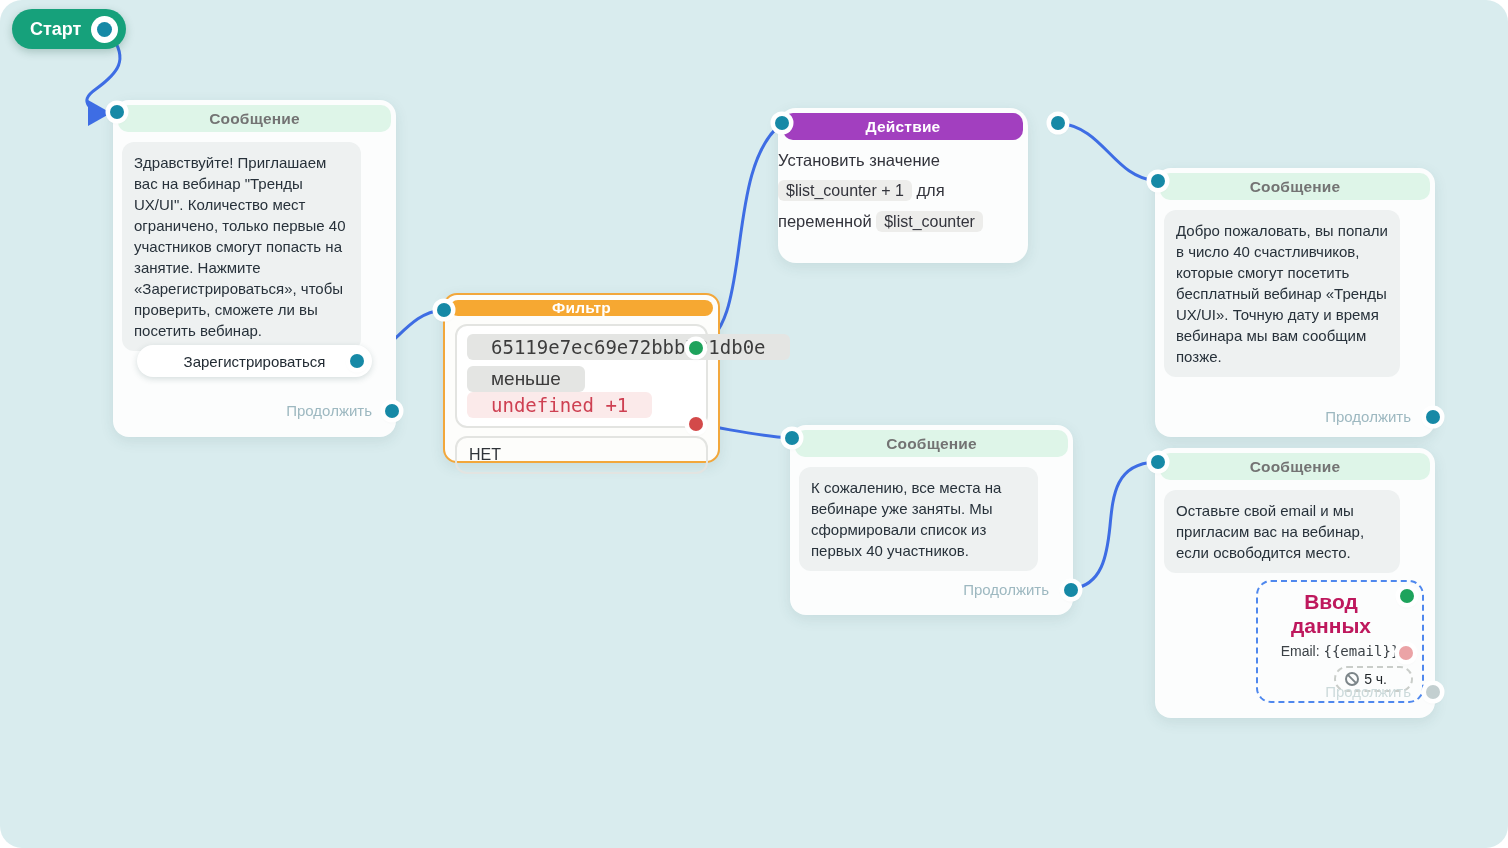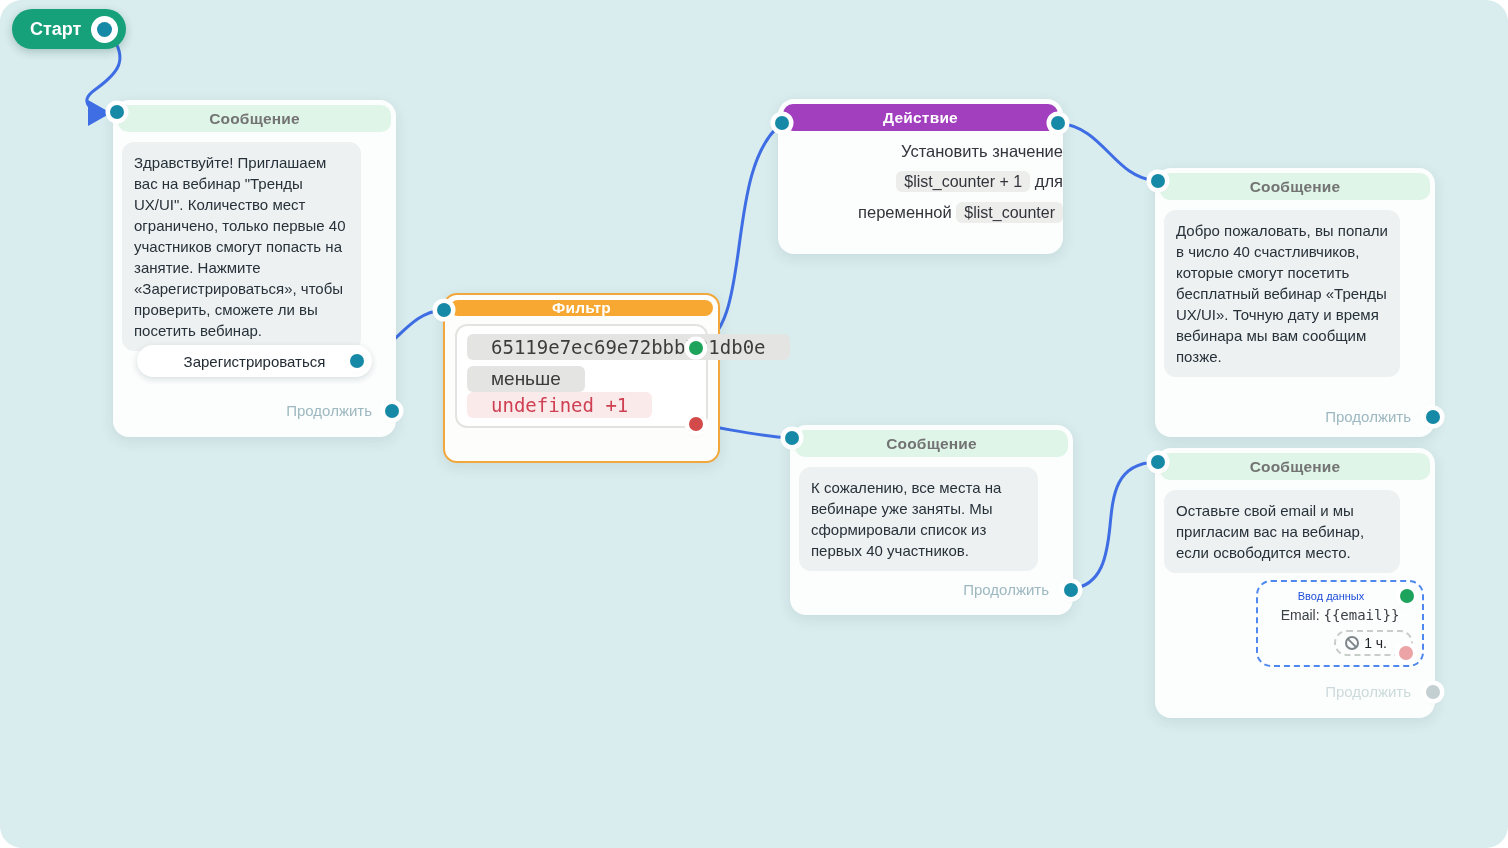--- a/index.html
+++ b/index.html
@@ -53,30 +53,30 @@
     padding:2px 24px;font-size:19px;color:#3c3c3c;
   }
   .chip.mono{font-family:"DejaVu Sans Mono",monospace;}
   .chip.red{background:#fbeaea;color:#ce4052;font-family:"DejaVu Sans Mono",monospace;}
   .cond-row2{margin-top:6px;}
   .no-box{margin:8px 10px 0 10px;border:2px solid #e3e4e1;border-radius:12px;
     padding:8px 12px;font-size:16px;color:#2f3338;}
 
   
   .action-body{
-    text-align:right;font-size:16.5px;line-height:30px;color:#33343c;
+    text-align:left;font-size:16.5px;line-height:30px;color:#33343c;
   }
   .action-chip{background:#ededeb;border-radius:6px;padding:2px 8px;font-size:16px;color:#33343c;}
 
   
   .input-block{
     position:absolute;left:101px;top:132px;width:146px;
     border:2px dashed #4f88ee;border-radius:15px;padding:8px 9px 9px 9px;
   }
-  .input-title{color:#1d4ed8;font-weight:normal;font-size:11px;text-align:center;padding-right:18px;}
+  .input-title{color:#be185d;font-weight:bold;font-size:21px;text-align:center;padding-right:18px;}
   .input-field{margin-top:5px;text-align:center;font-size:14px;color:#3c4247;white-space:nowrap;}
   .input-field .mono{font-family:"DejaVu Sans Mono",monospace;font-size:14px;}
   .timer-chip{
     margin-top:7px;margin-left:auto;width:fit-content;
     border:2px dashed #c9cdc9;border-radius:14px;padding:3px 24px 3px 8px;
     display:flex;align-items:center;gap:4px;font-size:14px;color:#1f2428;
   }
 
   
   .port{
@@ -144,23 +144,26 @@
     <div class="node-header filter-header">
       <span>Фильтр</span>
     </div>
     <div class="cond-box">
       <span class="chip mono">65119e7ec69e72bbb701db0e</span>
       <div class="cond-row2">
         <span class="chip">меньше</span>
         <span class="chip red">undefined +1</span>
       </div>
     </div>
-  </div>
-
-  <div class="node" style="left:778px;top:99px;width:285px;height:155px;">
+    <div class="no-box">
+      <span>НЕТ</span>
+    </div>
+  </div>
+
+  <div class="node" style="left:778px;top:108px;width:250px;height:155px;border-radius:18px;">
     <div class="node-header action-header">
       <span>Действие</span>
     </div>
     <div class="action-body">
       <div><span>Установить значение</span></div>
       <div><span class="action-chip">$list_counter + 1</span>
         <span>для</span></div>
       <div><span>переменной</span>
         <span class="action-chip">$list_counter</span></div>
     </div>
@@ -193,21 +196,21 @@
         <span>Email:</span>
         <span class="mono">{{email}}</span>
       </div>
       <div class="timer-chip">
         <span class="prohibit-icon">
           <svg width="16" height="16" viewBox="0 0 16 16">
             <circle cx="8" cy="8" r="6" fill="none" stroke="#7c8589" stroke-width="2"></circle>
             <line x1="3.9" y1="3.9" x2="12.1" y2="12.1" stroke="#7c8589" stroke-width="2"></line>
           </svg>
         </span>
-        <span>1 ч.</span>
+        <span>5 ч.</span>
       </div>
     </div>
     <div class="footer disabled" style="top:235px;">Продолжить</div>
   </div>
 
   <div class="port teal" style="left:117px;top:112px;"></div>
   <div class="port teal" style="left:357px;top:361px;"></div>
   <div class="port teal" style="left:392px;top:411px;"></div>
   <div class="port teal" style="left:444px;top:310px;"></div>
   <div class="port green" style="left:696px;top:348px;"></div>

